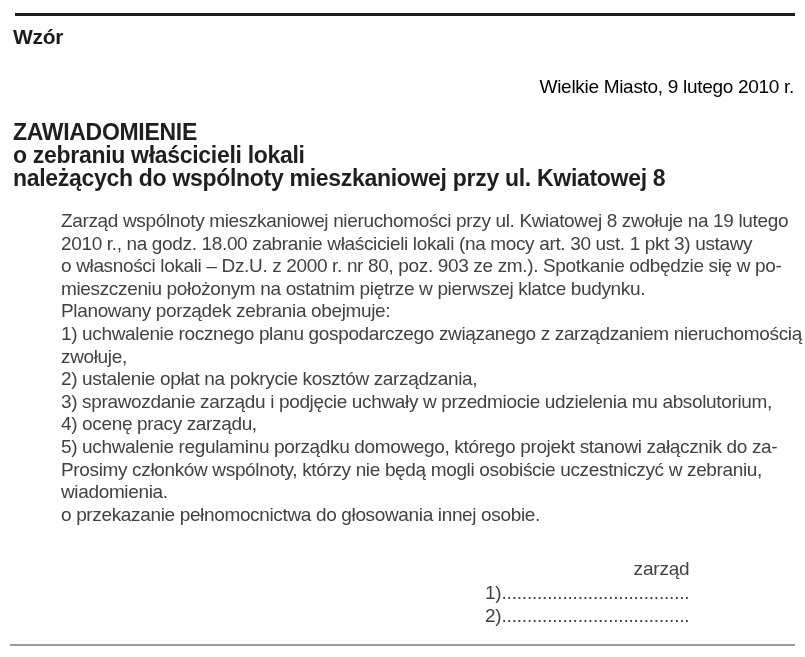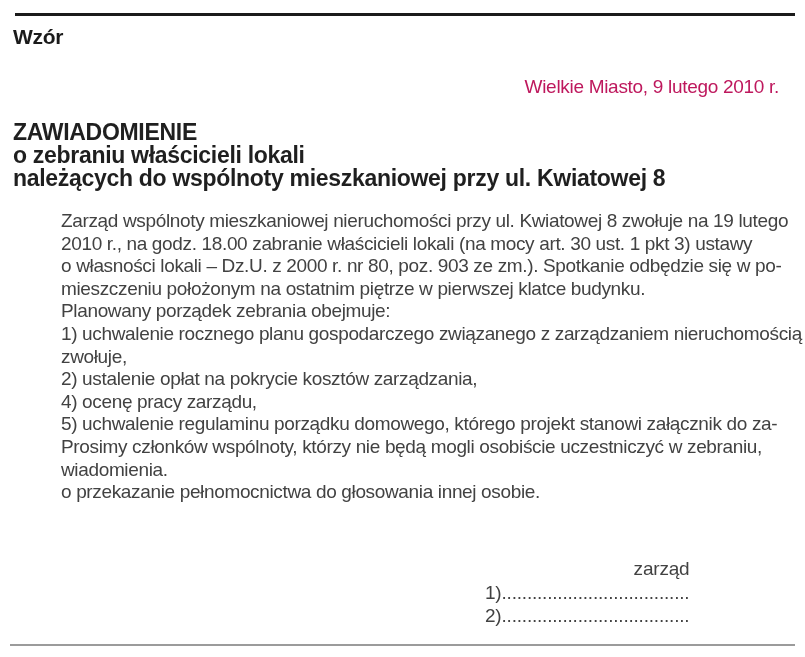--- a/index.html
+++ b/index.html
@@ -36,24 +36,24 @@
     left: 13px;
     top: 25px;
     font-size: 21px;
     font-weight: bold;
     color: #1b1b1b;
     letter-spacing: -0.3px;
     white-space: nowrap;
   }
   .dateline {
     position: absolute;
-    right: 26px;
+    right: 11px;
     top: 76px;
     font-size: 19px;
-    color: #be185d;
+    color: #000000;
     letter-spacing: -0.3px;
     white-space: nowrap;
   }
   .title-block {
     position: absolute;
     left: 13px;
     top: 121px;
     font-size: 23px;
     font-weight: bold;
     color: #1f1f1f;
@@ -109,20 +109,21 @@
 
   <div class="body-block">
     <div>Zarząd wspólnoty mieszkaniowej nieruchomości przy ul. Kwiatowej 8 zwołuje na 19 lutego</div>
     <div>2010 r., na godz. 18.00 zabranie właścicieli lokali (na mocy art. 30 ust. 1 pkt 3) ustawy</div>
     <div>o własności lokali – Dz.U. z 2000 r. nr 80, poz. 903 ze zm.). Spotkanie odbędzie się w po-</div>
     <div>mieszczeniu położonym na ostatnim piętrze w pierwszej klatce budynku.</div>
     <div>Planowany porządek zebrania obejmuje:</div>
     <div>1) uchwalenie rocznego planu gospodarczego związanego z zarządzaniem nieruchomością</div>
     <div>zwołuje,</div>
     <div>2) ustalenie opłat na pokrycie kosztów zarządzania,</div>
+    <div>3) sprawozdanie zarządu i podjęcie uchwały w przedmiocie udzielenia mu absolutorium,</div>
     <div>4) ocenę pracy zarządu,</div>
     <div>5) uchwalenie regulaminu porządku domowego, którego projekt stanowi załącznik do za-</div>
     <div>Prosimy członków wspólnoty, którzy nie będą mogli osobiście uczestniczyć w zebraniu,</div>
     <div>wiadomienia.</div>
     <div>o przekazanie pełnomocnictwa do głosowania innej osobie.</div>
   </div>
 
   <div class="signature-block">
     <div>zarząd</div>
     <div>1).....................................</div>

